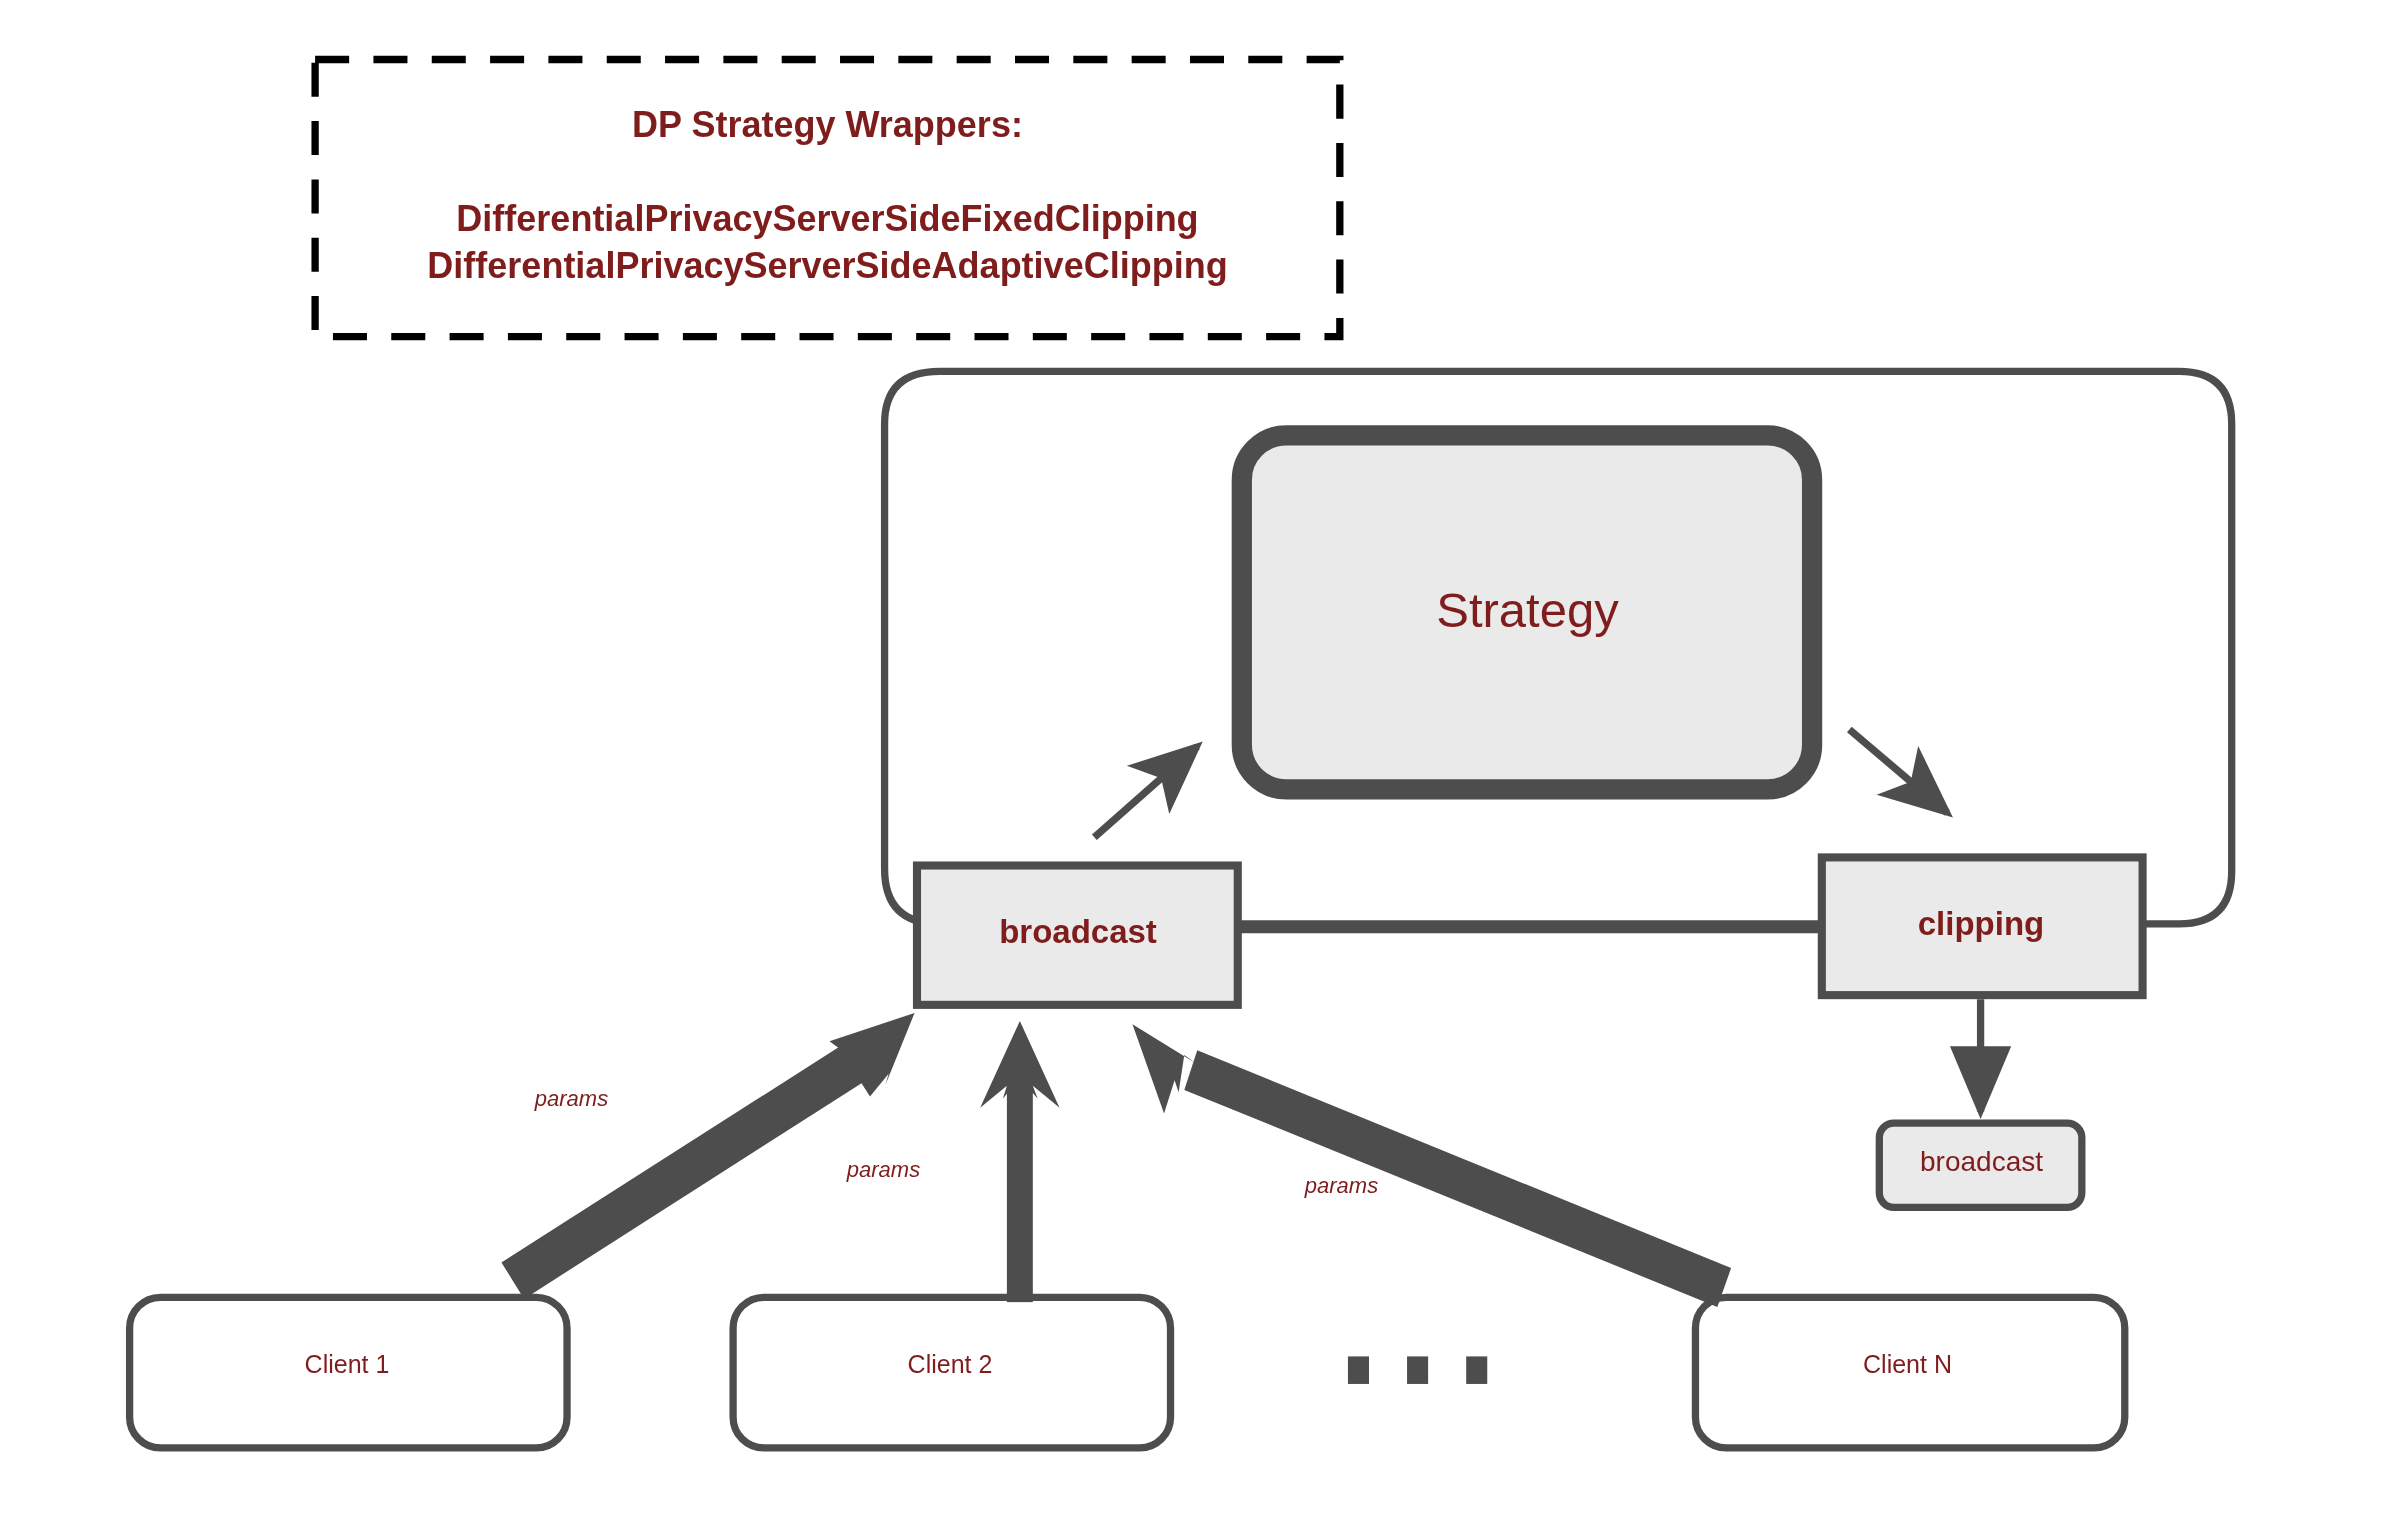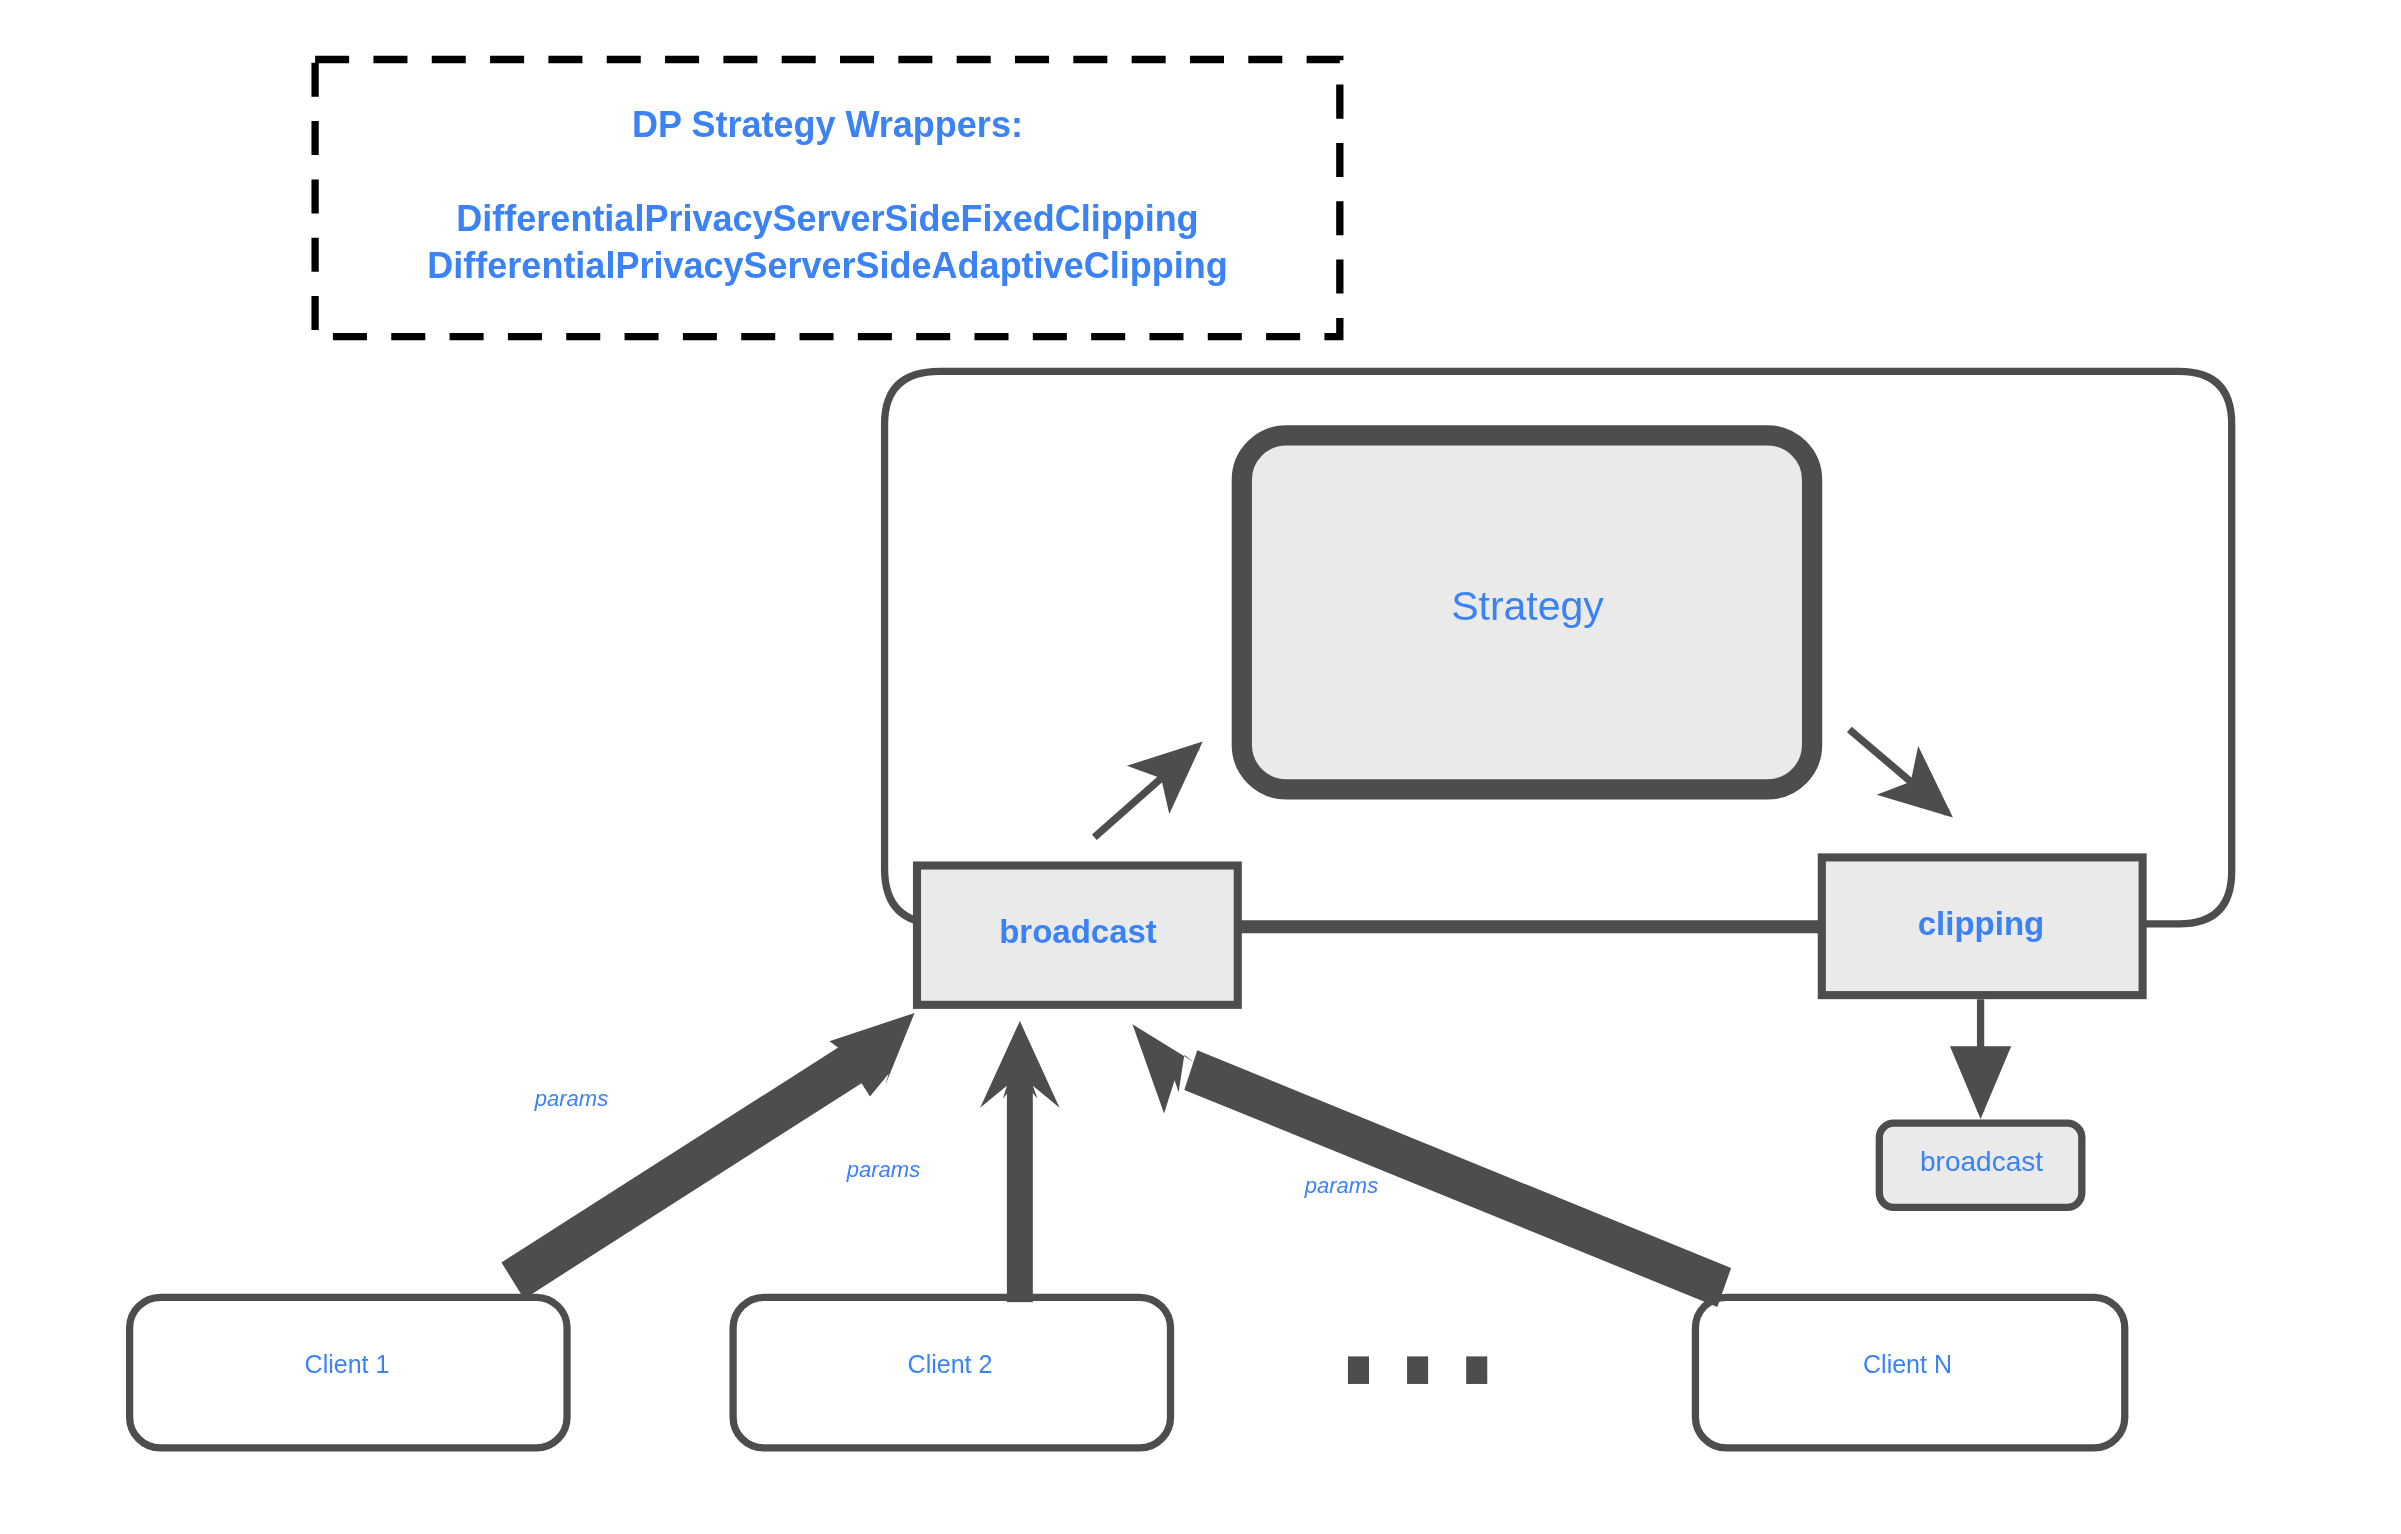--- a/index.html
+++ b/index.html
@@ -24,42 +24,42 @@
     left: 0;
     top: 0;
     width: 2401px;
     height: 1535px;
   }
   
   .lbl {
     position: absolute;
     white-space: nowrap;
     text-align: center;
-    color: #3b82f6;
+    color: #7f1d1d;
     line-height: 1.18;
   }
   .wrappers-title {
     left: 314px;
     top: 104px;
     width: 1027px;
     font-size: 36px;
     font-weight: bold;
   }
   .wrappers-body {
     left: 314px;
     top: 198px;
     width: 1027px;
     font-size: 36px;
     font-weight: bold;
   }
   .strategy-label {
     left: 1240px;
     top: 582px;
     width: 575px;
-    font-size: 41px;
+    font-size: 49px;
     font-weight: normal;
   }
   .clipping-label {
     left: 916px;
     top: 913px;
     width: 324px;
     font-size: 33px;
     font-weight: bold;
   }
   .noising-label {

